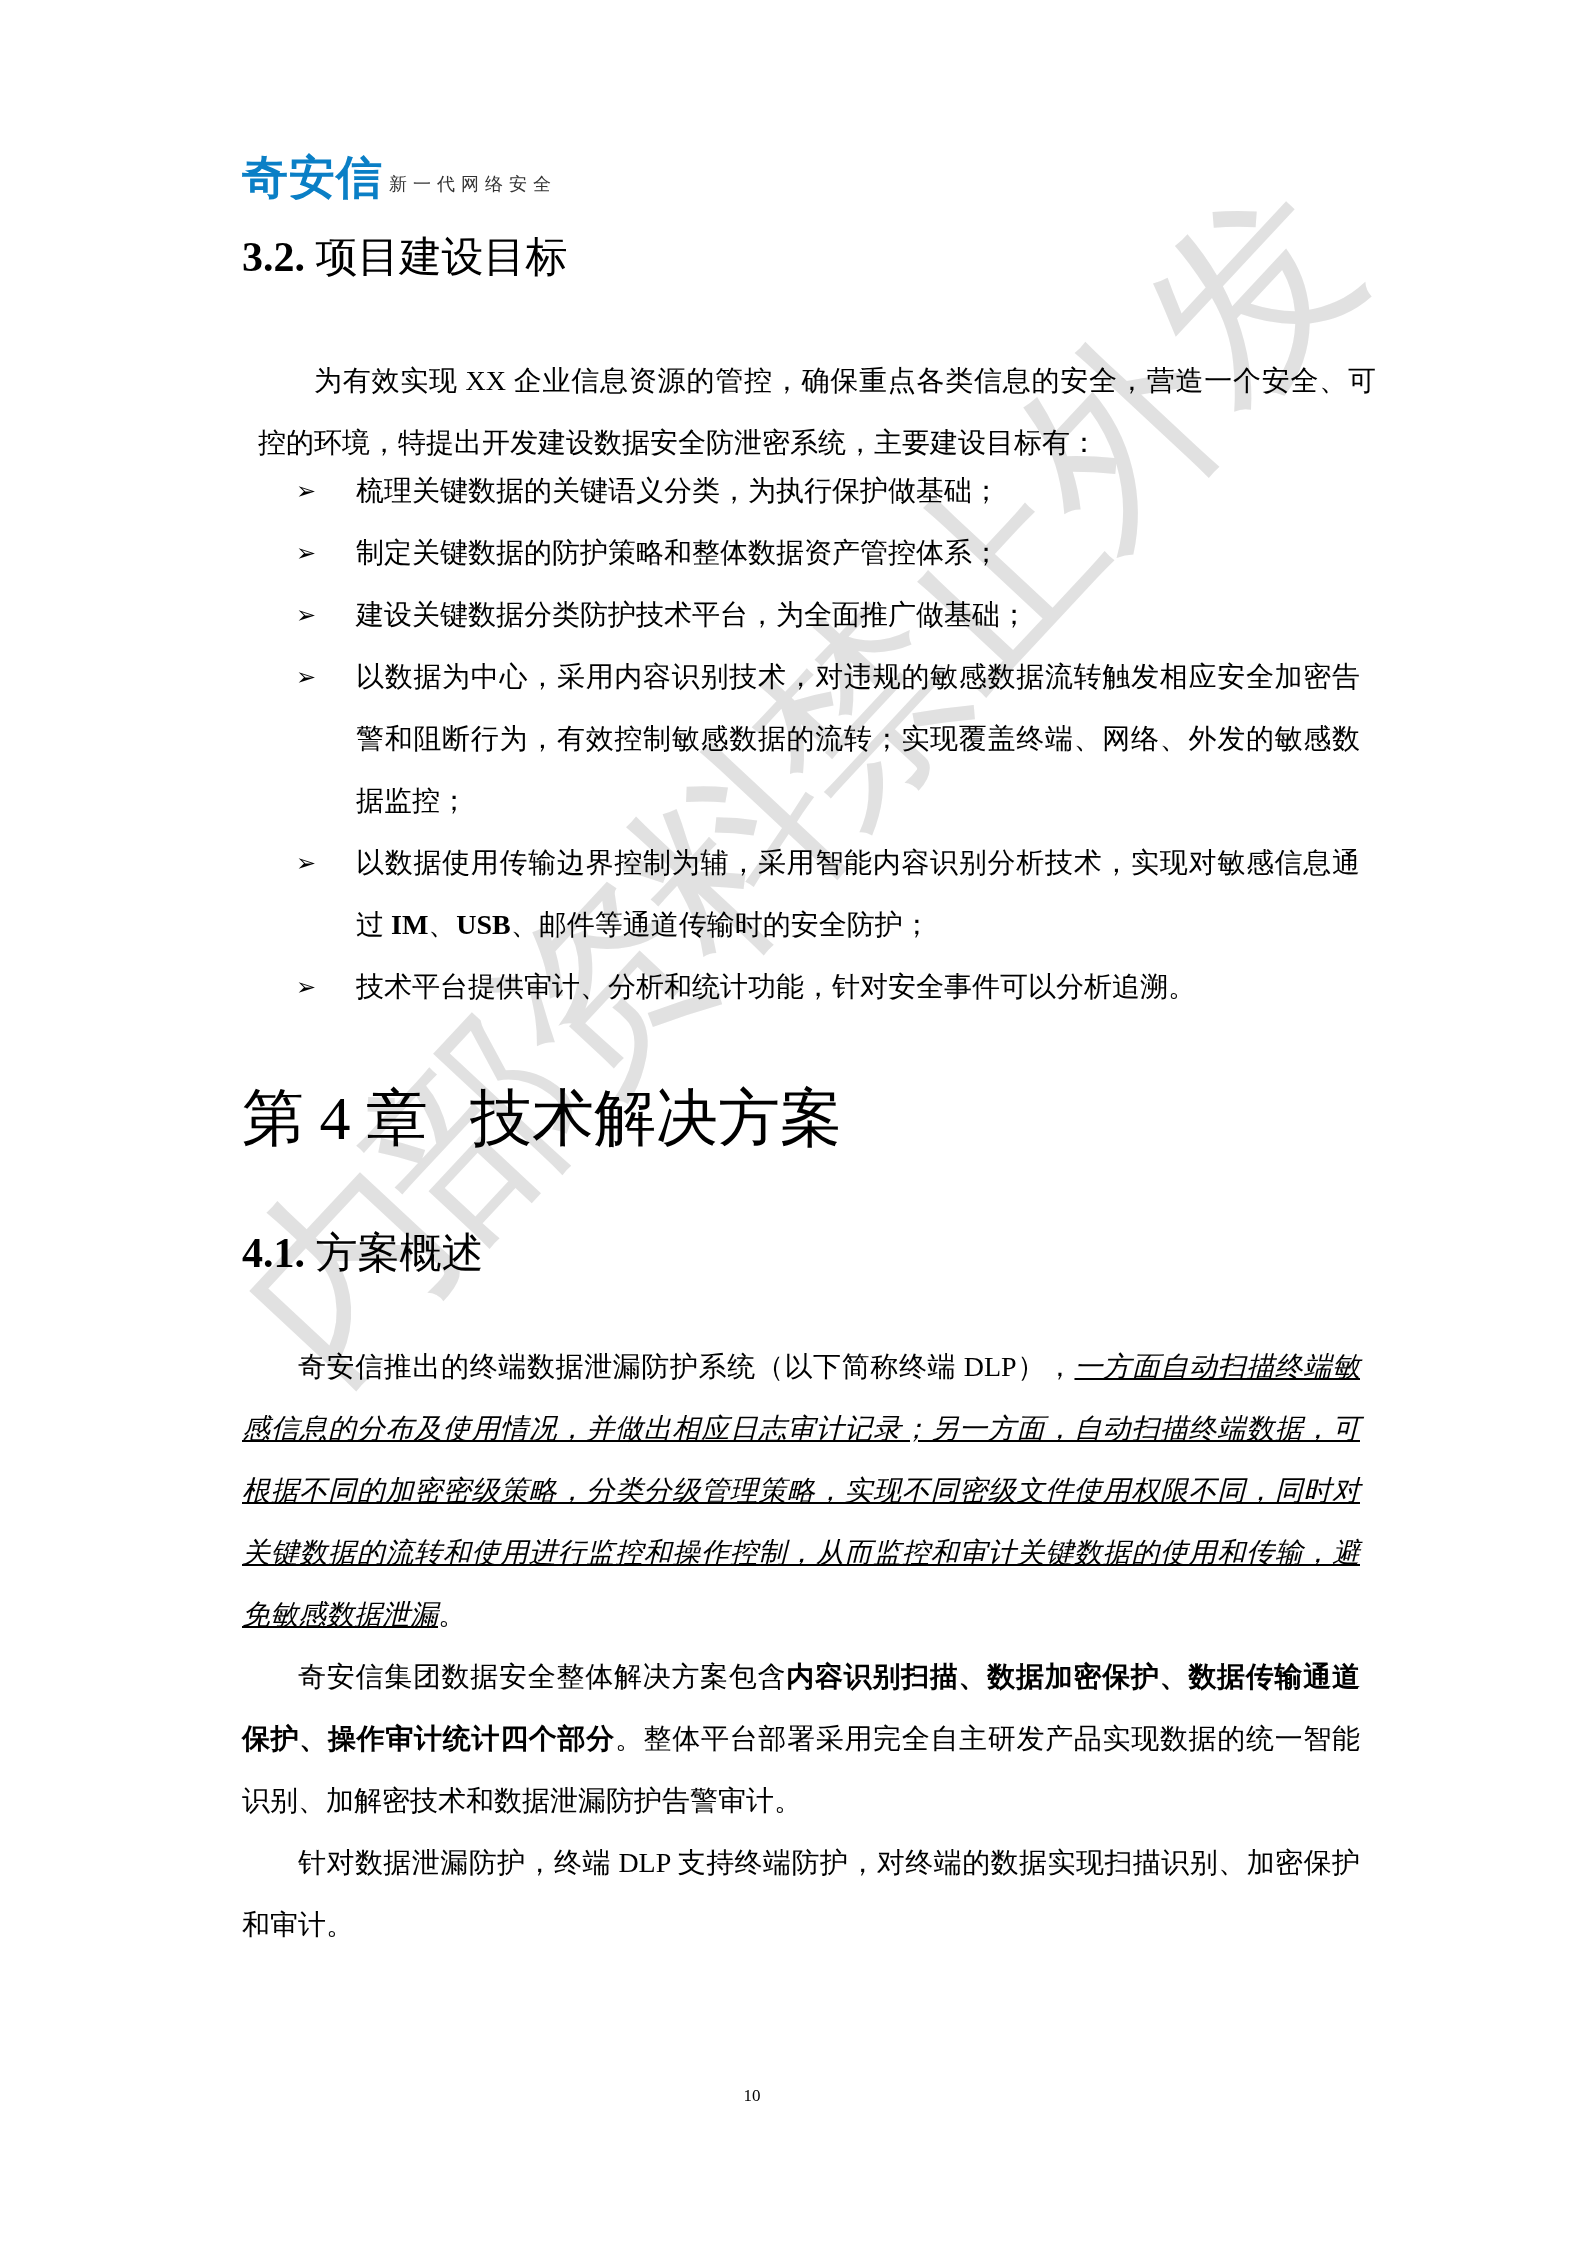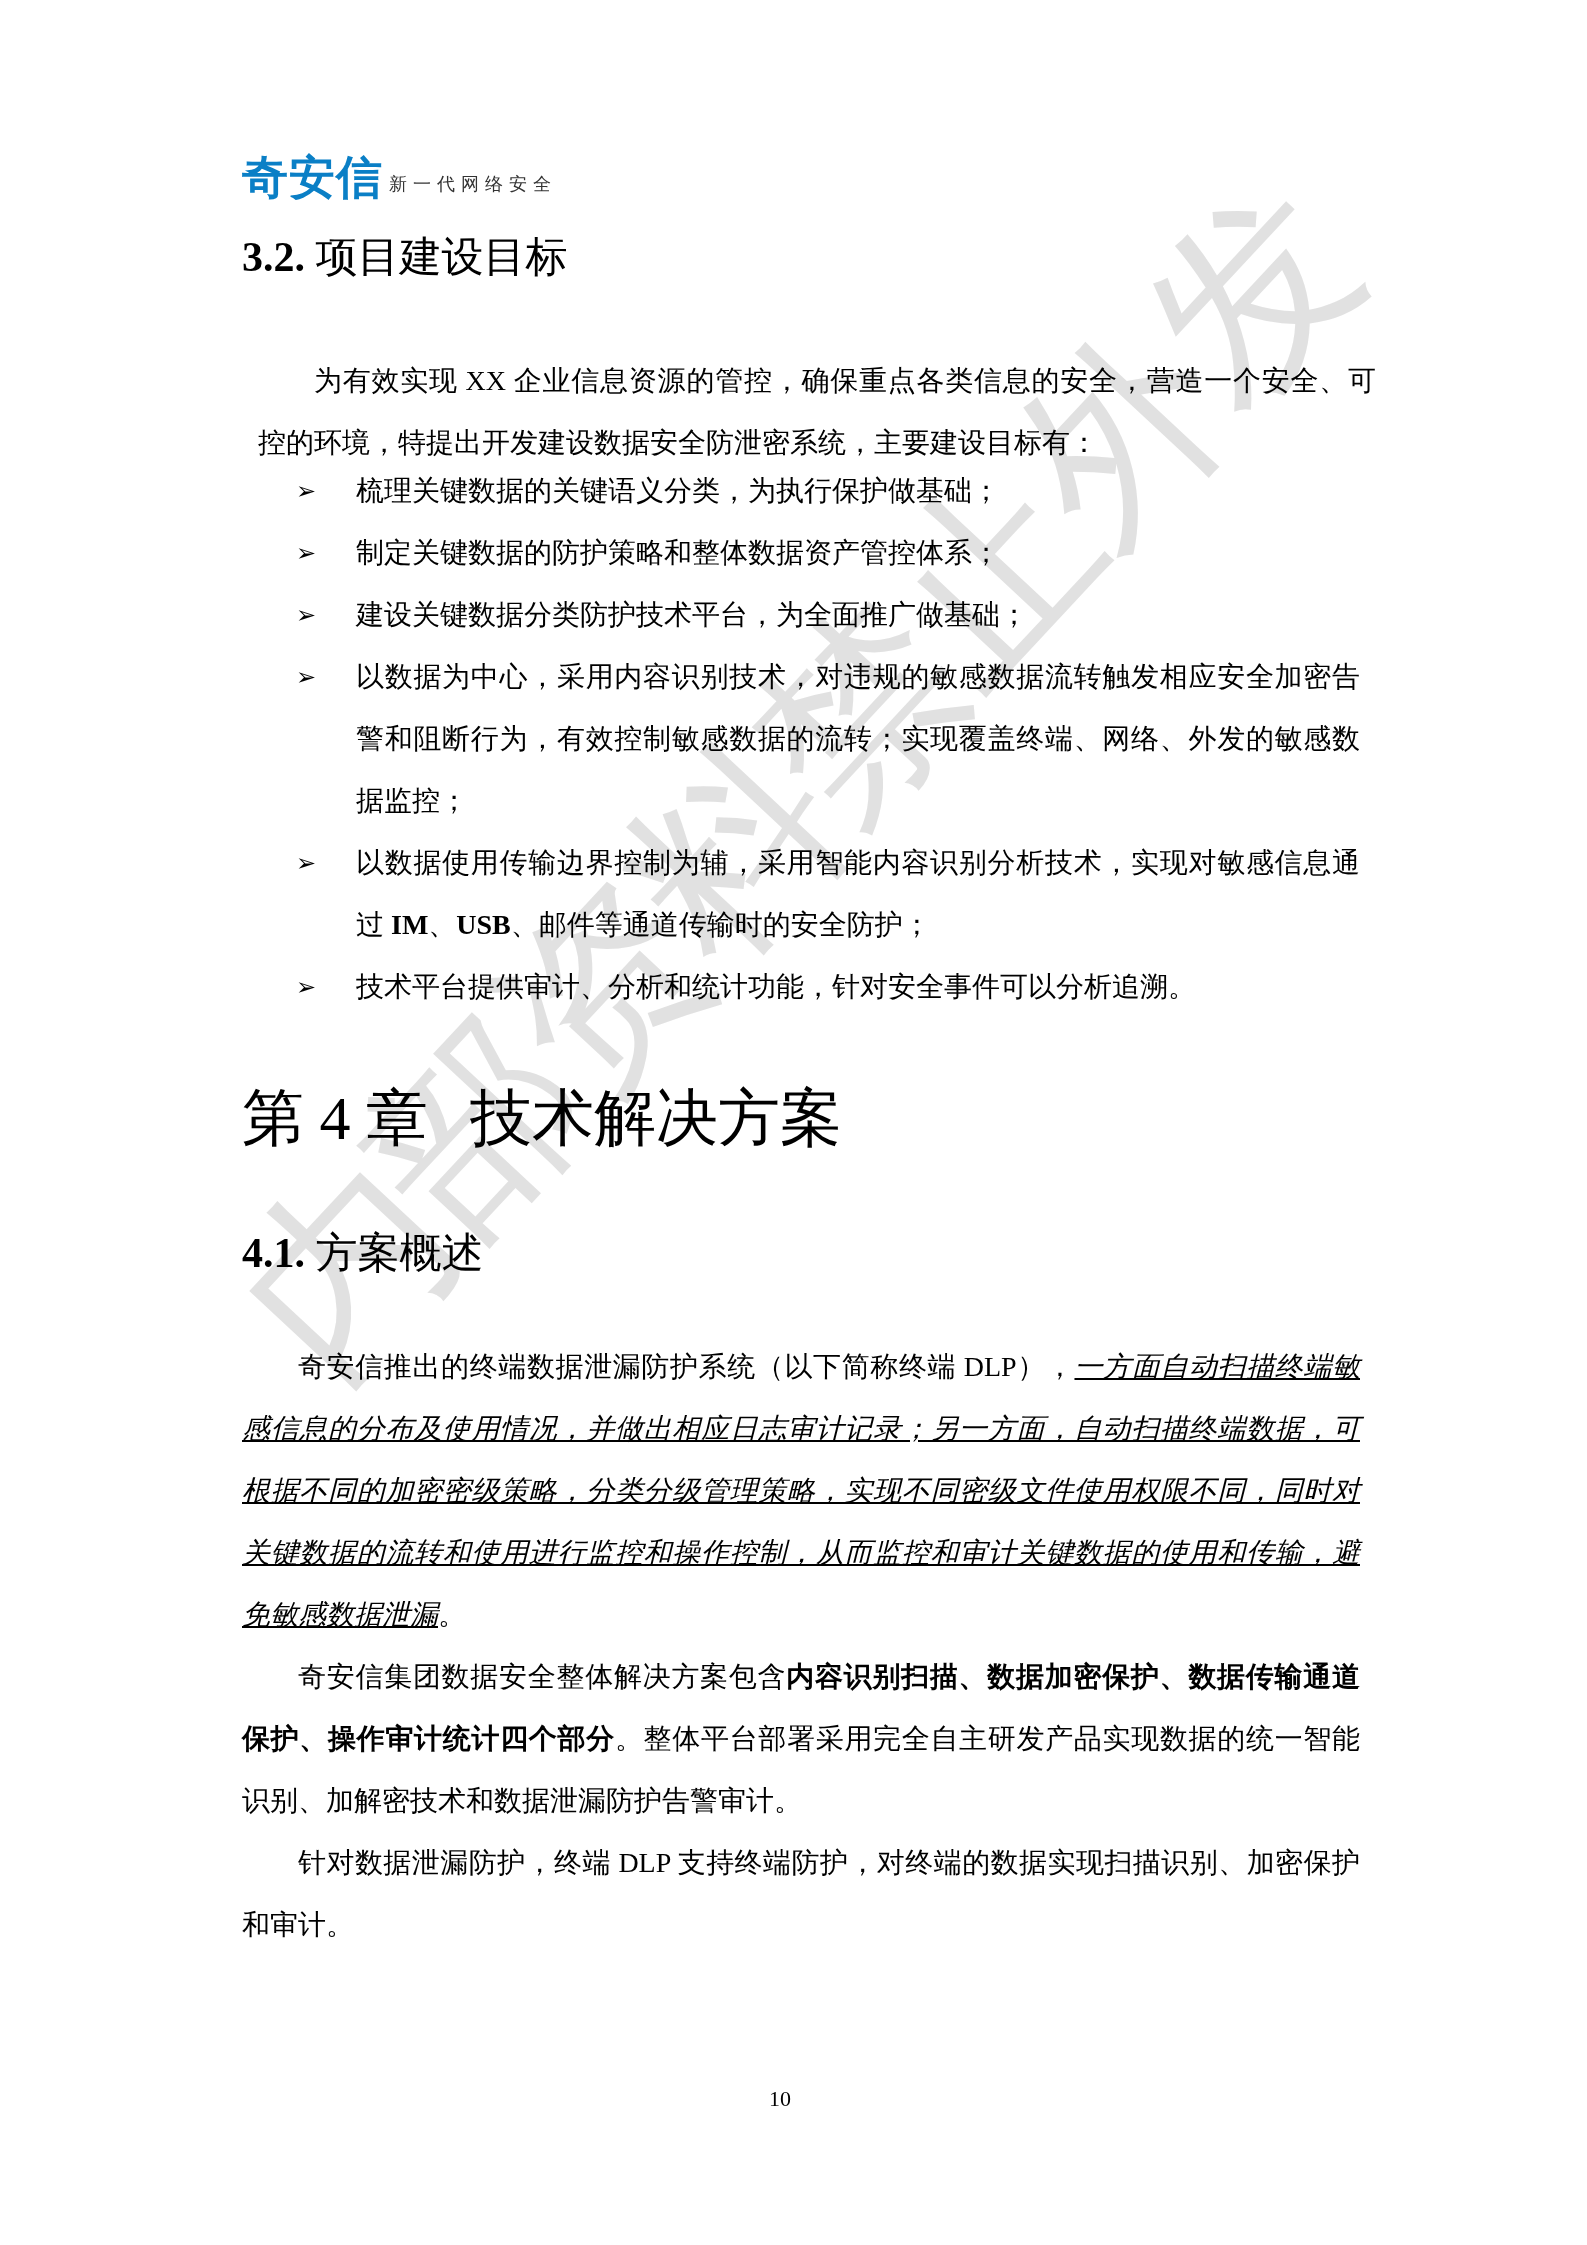--- a/index.html
+++ b/index.html
@@ -17,21 +17,21 @@
   .h1 .gap { display: inline-block; width: 42px; }
   .para { position: absolute; left: 242px; width: 1118px; font-size: 28px; line-height: 62px;
           text-align: justify; }
   .indent { text-indent: 56px; }
   .bullets { position: absolute; left: 296px; top: 460px; width: 1064px; margin: 0; padding: 0;
              list-style: none; font-size: 28px; line-height: 62px; }
   .bullets li { position: relative; padding-left: 60px; text-align: justify; }
   .bullets li .arrow { position: absolute; left: 0; top: 0; font-size: 24px; }
   .u { text-decoration: underline; font-style: italic; }
   .b { font-weight: bold; }
-  .pagenum { position: absolute; left: 0; width: 1504px; top: 2086px; text-align: center; font-size: 22px; margin-left: 28px; }
+  .pagenum { position: absolute; left: 0; width: 1504px; top: 2086px; text-align: center; font-size: 17px; }
   .watermark { position: absolute; left: 180px; top: 1250px; transform: rotate(-47deg);
                transform-origin: left top; font-size: 200px; color: rgba(170,170,170,0.35);
                font-family: "DejaVu Sans", sans-serif; font-weight: 200; letter-spacing: -10px;
                white-space: nowrap; pointer-events: none; }
 </style>
 </head>
 <body>
 
 <div class="page">
 

